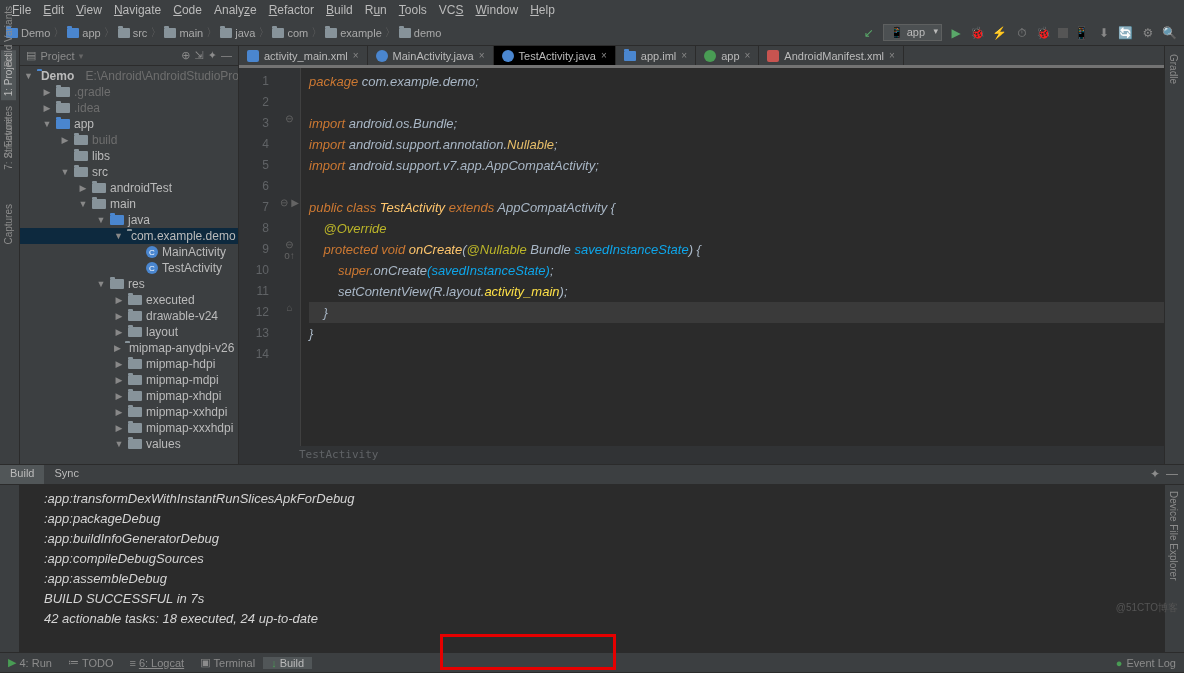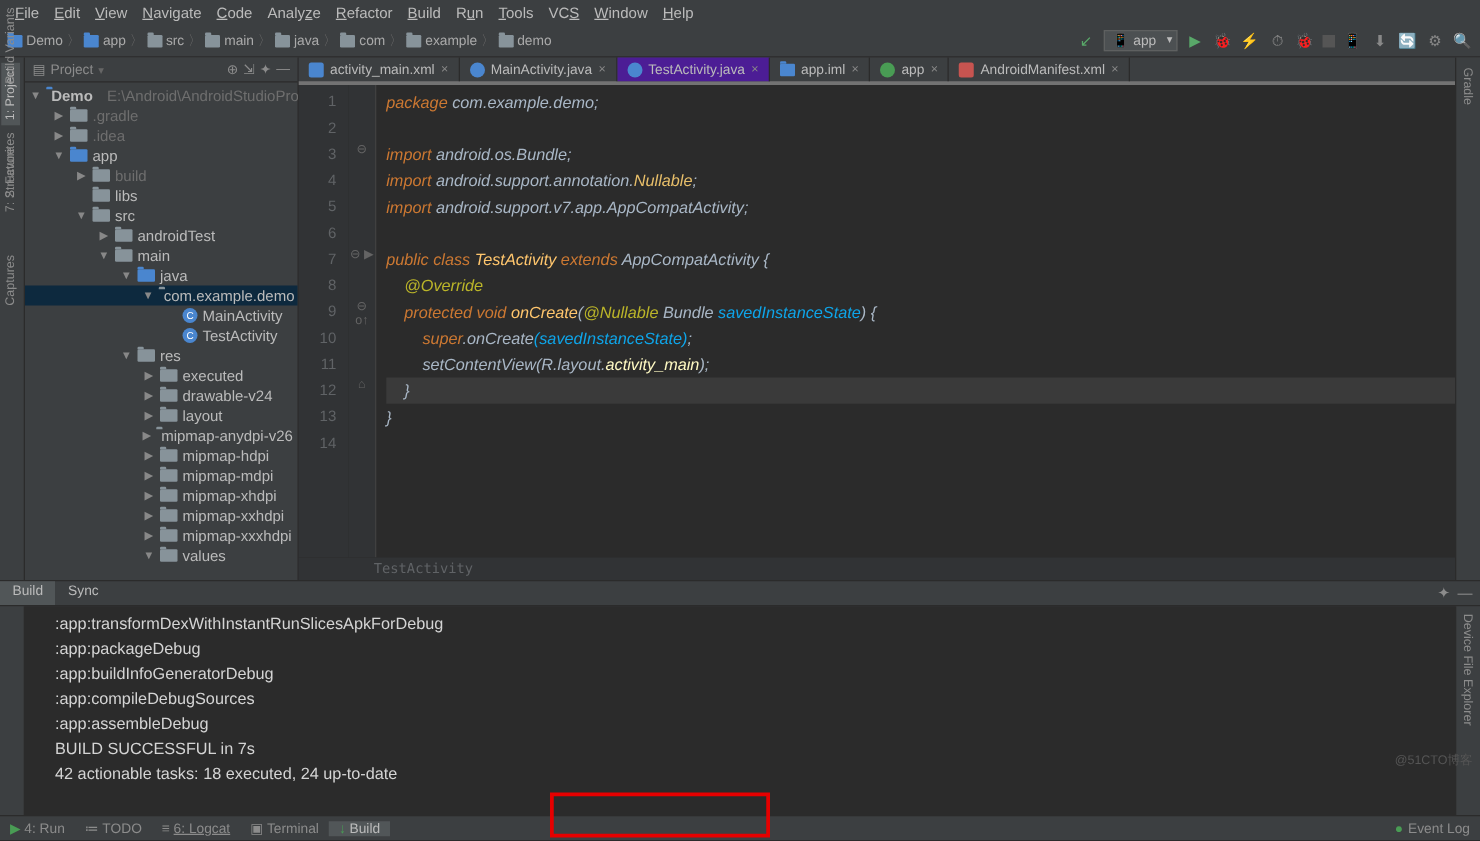--- a/index.html
+++ b/index.html
@@ -40,54 +40,54 @@
 .tree-row.selected { background: #0d293e; }
 .tree-arrow { width: 10px; color: #888; font-size: 9px; text-align: center; }
 .tree-icon { width: 14px; display: inline-flex; justify-content: center; }
 .dim { color: #6e6e6e; }
 .class-icon { width: 12px; height: 12px; border-radius: 50%; background: #4a86cf; color: #fff; font-size: 8px; display: inline-flex; align-items: center; justify-content: center; }
 
 
 .editor { flex: 1; display: flex; flex-direction: column; background: #2b2b2b; position: relative; }
 .tabs { display: flex; height: 22px; background: #3c3f41; border-bottom: 3px solid #737373; font-size: 11px; }
 .tab { display: flex; align-items: center; padding: 0 8px; gap: 5px; color: #bbb; border-right: 1px solid #2b2b2b; cursor: pointer; }
-.tab.active { background: #4c1d95; }
+.tab.active { background: #000000; }
 .tab-close { color: #888; font-size: 10px; }
 .xml-icon { width: 12px; height: 12px; background: #4a86cf; border-radius: 2px; display: inline-block; }
 .java-icon { width: 12px; height: 12px; border-radius: 50%; background: #4a86cf; display: inline-block; }
 .code-area { flex: 1; display: flex; overflow: auto; font-family: monospace; }
 .gutter-nums { width: 40px; text-align: right; padding: 3px 10px 0 0; font-size: 12px; color: #606366; line-height: 21px; background: #313335; }
 .gutter-nums div { height: 21px; }
 .gutter-marks { width: 22px; background: #313335; border-right: 1px solid #404040; padding-top: 3px; }
 .gutter-marks div { height: 21px; font-size: 10px; color: #646464; text-align: center; }
 .code-lines { flex: 1; padding: 3px 0 0 8px; font-size: 13px; line-height: 21px; font-style: italic; }
 .code-lines .line { height: 21px; white-space: pre; }
 .code-lines .hlc { background: #3a3a3a; }
 .kw { color: #cc7832; }
 .pkg { color: #a9b7c6; font-style: italic; }
 .ann { color: #bbb529; }
 .cls { color: #a9b7c6; }
 .nul { color: #e8bf6a; }
 .param { color: #0ea5e9; }
 .call { color: #ffc66d; }
-.lit { color: #fef9c3; font-style: italic; }
+.lit { color: #fde047; font-style: italic; }
 .cname { color: #ffc66d; font-style: italic; }
 .breadcrumb-bottom { height: 18px; background: #313335; color: #606366; font-size: 11px; padding: 2px 60px; font-family: monospace; }
 .right-gutter { width: 20px; background: #3c3f41; border-left: 1px solid #2b2b2b; position: relative; }
 
 
 .build-panel { height: 188px; border-top: 1px solid #2b2b2b; display: flex; flex-direction: column; background: #2b2b2b; }
 .build-header { display: flex; background: #3c3f41; height: 20px; border-bottom: 1px solid #2b2b2b; }
 .build-tab { padding: 2px 10px; font-size: 11px; color: #bbb; cursor: pointer; }
 .build-tab.active { background: #515658; }
 .build-header .icons { margin-left: auto; padding: 2px 6px; color: #8c8c8c; display: flex; gap: 6px; }
 .build-body { flex: 1; display: flex; }
 .build-left { width: 20px; background: #3c3f41; border-right: 1px solid #2b2b2b; }
 .build-output { flex: 1; padding: 4px 24px; color: #d4d4d4; font-size: 13px; overflow: auto; }
-.build-output div { line-height: 20px; }
+.build-output div { line-height: 20px; font-style: italic; }
 
 
 .bottom-tabs { height: 20px; background: #3c3f41; border-top: 1px solid #2b2b2b; display: flex; align-items: center; font-size: 11px; color: #8c8c8c; }
 .btab { padding: 0 8px; display: flex; align-items: center; gap: 3px; cursor: pointer; }
 .btab.active { background: #515658; color: #bbb; }
 .btab .green { color: #499c54; }
 .bottom-right { margin-left: auto; padding: 0 8px; display: flex; gap: 4px; align-items: center; }
 
 
 .statusbar { height: 20px; background: #3c3f41; border-top: 1px solid #2b2b2b; display: flex; align-items: center; font-size: 11px; color: #8c8c8c; font-family: monospace; padding: 0 6px; position: relative; }

